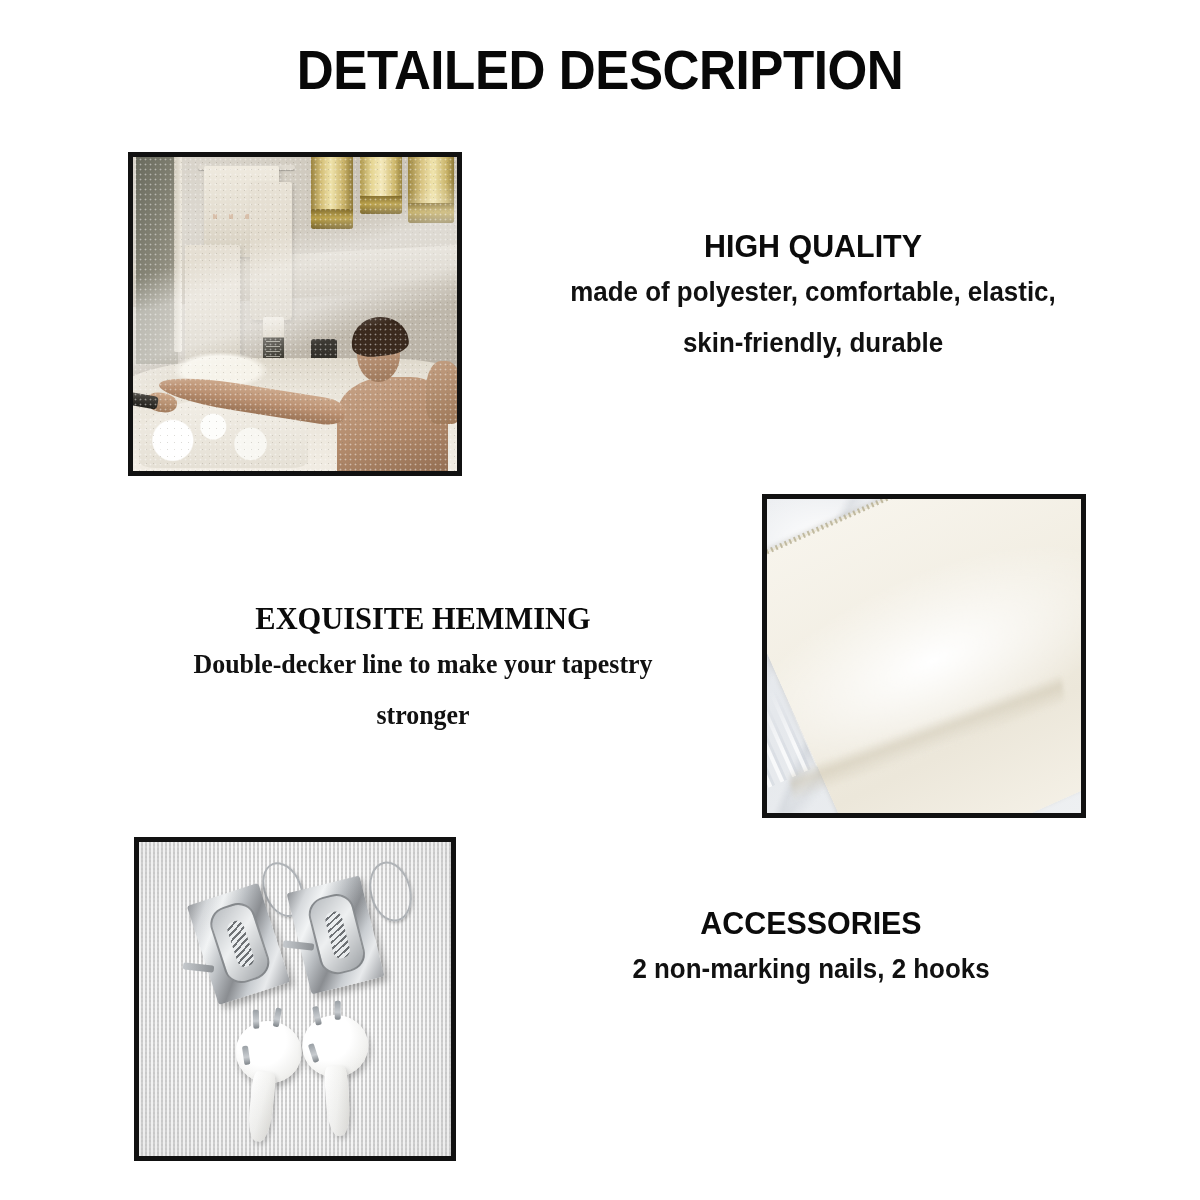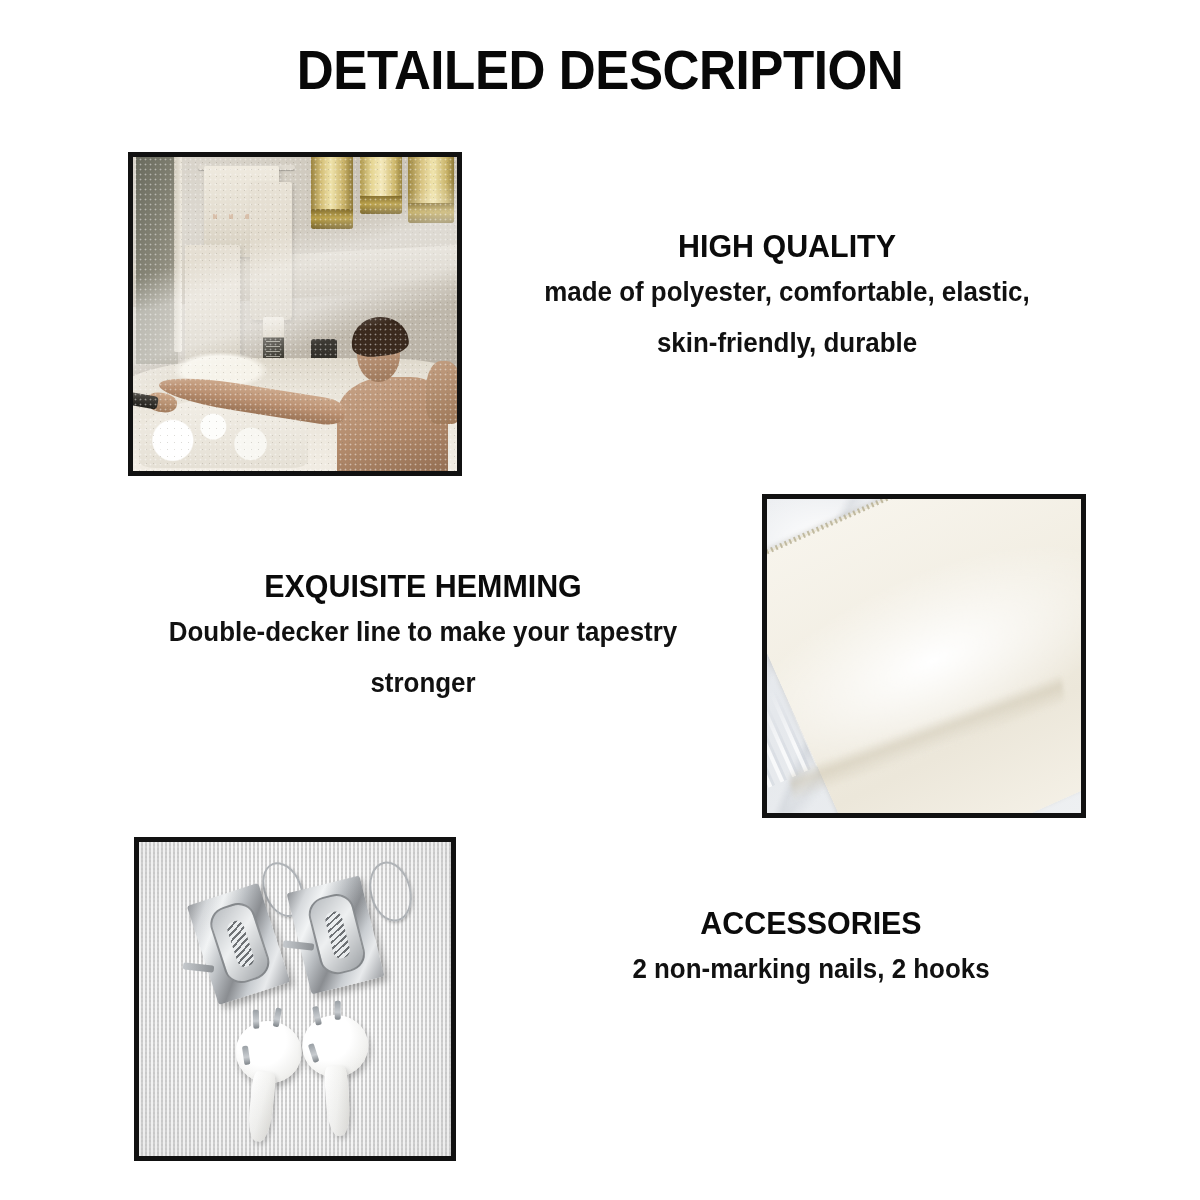--- a/index.html
+++ b/index.html
@@ -400,22 +400,22 @@
     font-size: 27px;
     font-weight: bold;
     color: #111111;
     transform: scaleX(0.96);
     white-space: nowrap;
     line-height: 1.0;
     margin: 0 0 24px 0;
   }
   .block .body-line:last-child { margin-bottom: 0; }
 
-  #text-quality    { left: 462px; top: 228px;  width: 650px; text-align: center; }
-  #text-hemming    { left: 88px;  top: 568px;  width: 670px; }
+  #text-quality    { left: 488px; top: 228px;  width: 650px; text-align: center; }
+  #text-hemming    { left: 88px;  top: 600px;  width: 670px; font-family: Liberation Serif, serif; }
   #text-accessory  { left: 546px; top: 905px;  width: 530px; }
 </style>
 </head>
 <body>
 
 <div class="page-title">DETAILED DESCRIPTION</div>
 
 <div class="photo-frame" id="photo-bathtub">
   <div class="photo-inner">
     <div class="bt-wall"></div>

